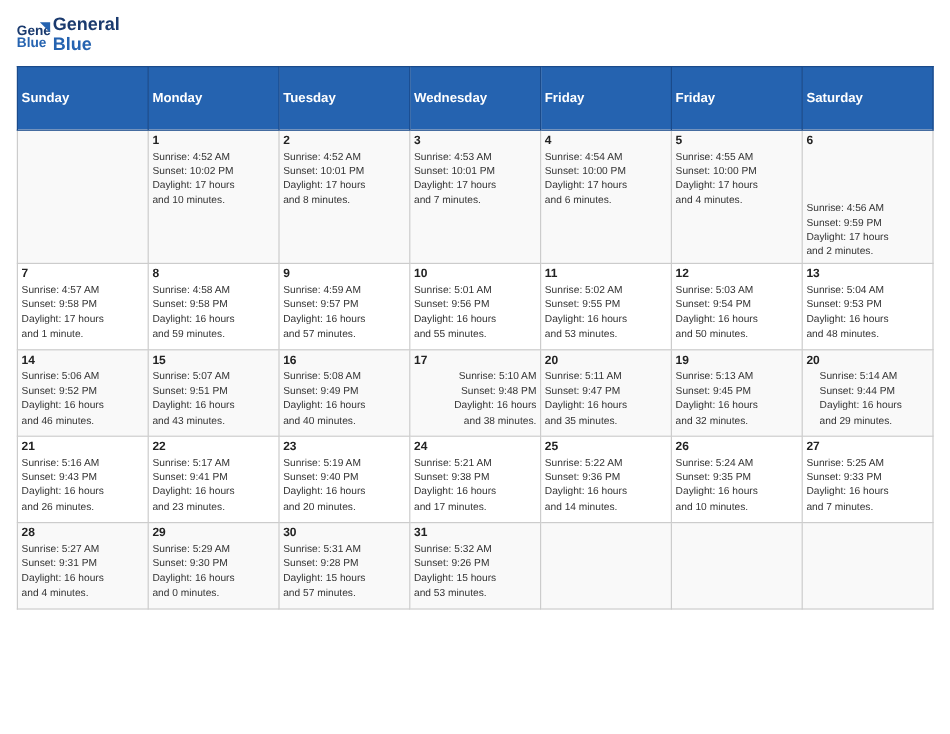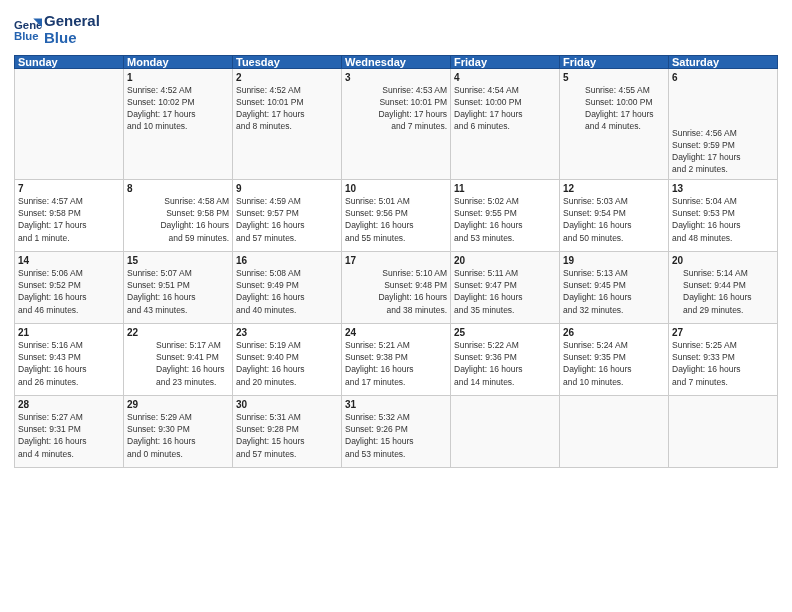--- a/index.html
+++ b/index.html
@@ -47,21 +47,21 @@
     table {
       width: 100%;
       border-collapse: collapse;
       table-layout: fixed;
     }
     thead tr th {
       background-color: #2563b0;
       color: #fff;
       font-size: 11px;
       font-weight: bold;
-      padding: 0 3px;
+      padding: 20px 3px;
       text-align: left;
       border: 1px solid #1a4a8a;
     }
     tbody tr td {
       border: 1px solid #ccc;
       vertical-align: top;
       padding: 3px 3px;
       font-size: 9px;
       color: #222;
       height: 72px;
@@ -133,35 +133,35 @@
           </td>
           <td>
             <span class="day-num">2</span>
             <div class="cell-text" style="white-space: pre-line;">Sunrise: 4:52 AM
 Sunset: 10:01 PM
 Daylight: 17 hours
 and 8 minutes.</div>
           </td>
           <td>
             <span class="day-num">3</span>
-            <div class="cell-text" style="white-space: pre-line; text-align: right;">Sunrise: 4:53 AM
+            <div class="cell-text" style="white-space: pre-line;">Sunrise: 4:53 AM
 Sunset: 10:01 PM
 Daylight: 17 hours
 and 7 minutes.</div>
           </td>
           <td>
             <span class="day-num">4</span>
             <div class="cell-text" style="white-space: pre-line;">Sunrise: 4:54 AM
 Sunset: 10:00 PM
 Daylight: 17 hours
 and 6 minutes.</div>
           </td>
           <td>
             <span class="day-num">5</span>
-            <div class="cell-text" style="white-space: pre-line; margin-left: 22px;">Sunrise: 4:55 AM
+            <div class="cell-text" style="white-space: pre-line;">Sunrise: 4:55 AM
 Sunset: 10:00 PM
 Daylight: 17 hours
 and 4 minutes.</div>
           </td>
           <td>
             <span class="day-num">6</span>
             <div class="cell-text" style="white-space: pre-line; margin-top: 44px;">Sunrise: 4:56 AM
 Sunset: 9:59 PM
 Daylight: 17 hours
 and 2 minutes.</div>
@@ -170,21 +170,21 @@
         <tr>
           <td>
             <span class="day-num">7</span>
             <div class="cell-text" style="white-space: pre-line;">Sunrise: 4:57 AM
 Sunset: 9:58 PM
 Daylight: 17 hours
 and 1 minute.</div>
           </td>
           <td>
             <span class="day-num">8</span>
-            <div class="cell-text" style="white-space: pre-line; text-align: right;">Sunrise: 4:58 AM
+            <div class="cell-text" style="white-space: pre-line;">Sunrise: 4:58 AM
 Sunset: 9:58 PM
 Daylight: 16 hours
 and 59 minutes.</div>
           </td>
           <td>
             <span class="day-num">9</span>
             <div class="cell-text" style="white-space: pre-line;">Sunrise: 4:59 AM
 Sunset: 9:57 PM
 Daylight: 16 hours
 and 57 minutes.</div>
@@ -272,21 +272,21 @@
         <tr>
           <td>
             <span class="day-num">21</span>
             <div class="cell-text" style="white-space: pre-line;">Sunrise: 5:16 AM
 Sunset: 9:43 PM
 Daylight: 16 hours
 and 26 minutes.</div>
           </td>
           <td>
             <span class="day-num">22</span>
-            <div class="cell-text" style="white-space: pre-line; margin-left: 29px;">Sunrise: 5:17 AM
+            <div class="cell-text" style="white-space: pre-line;">Sunrise: 5:17 AM
 Sunset: 9:41 PM
 Daylight: 16 hours
 and 23 minutes.</div>
           </td>
           <td>
             <span class="day-num">23</span>
             <div class="cell-text" style="white-space: pre-line;">Sunrise: 5:19 AM
 Sunset: 9:40 PM
 Daylight: 16 hours
 and 20 minutes.</div>

